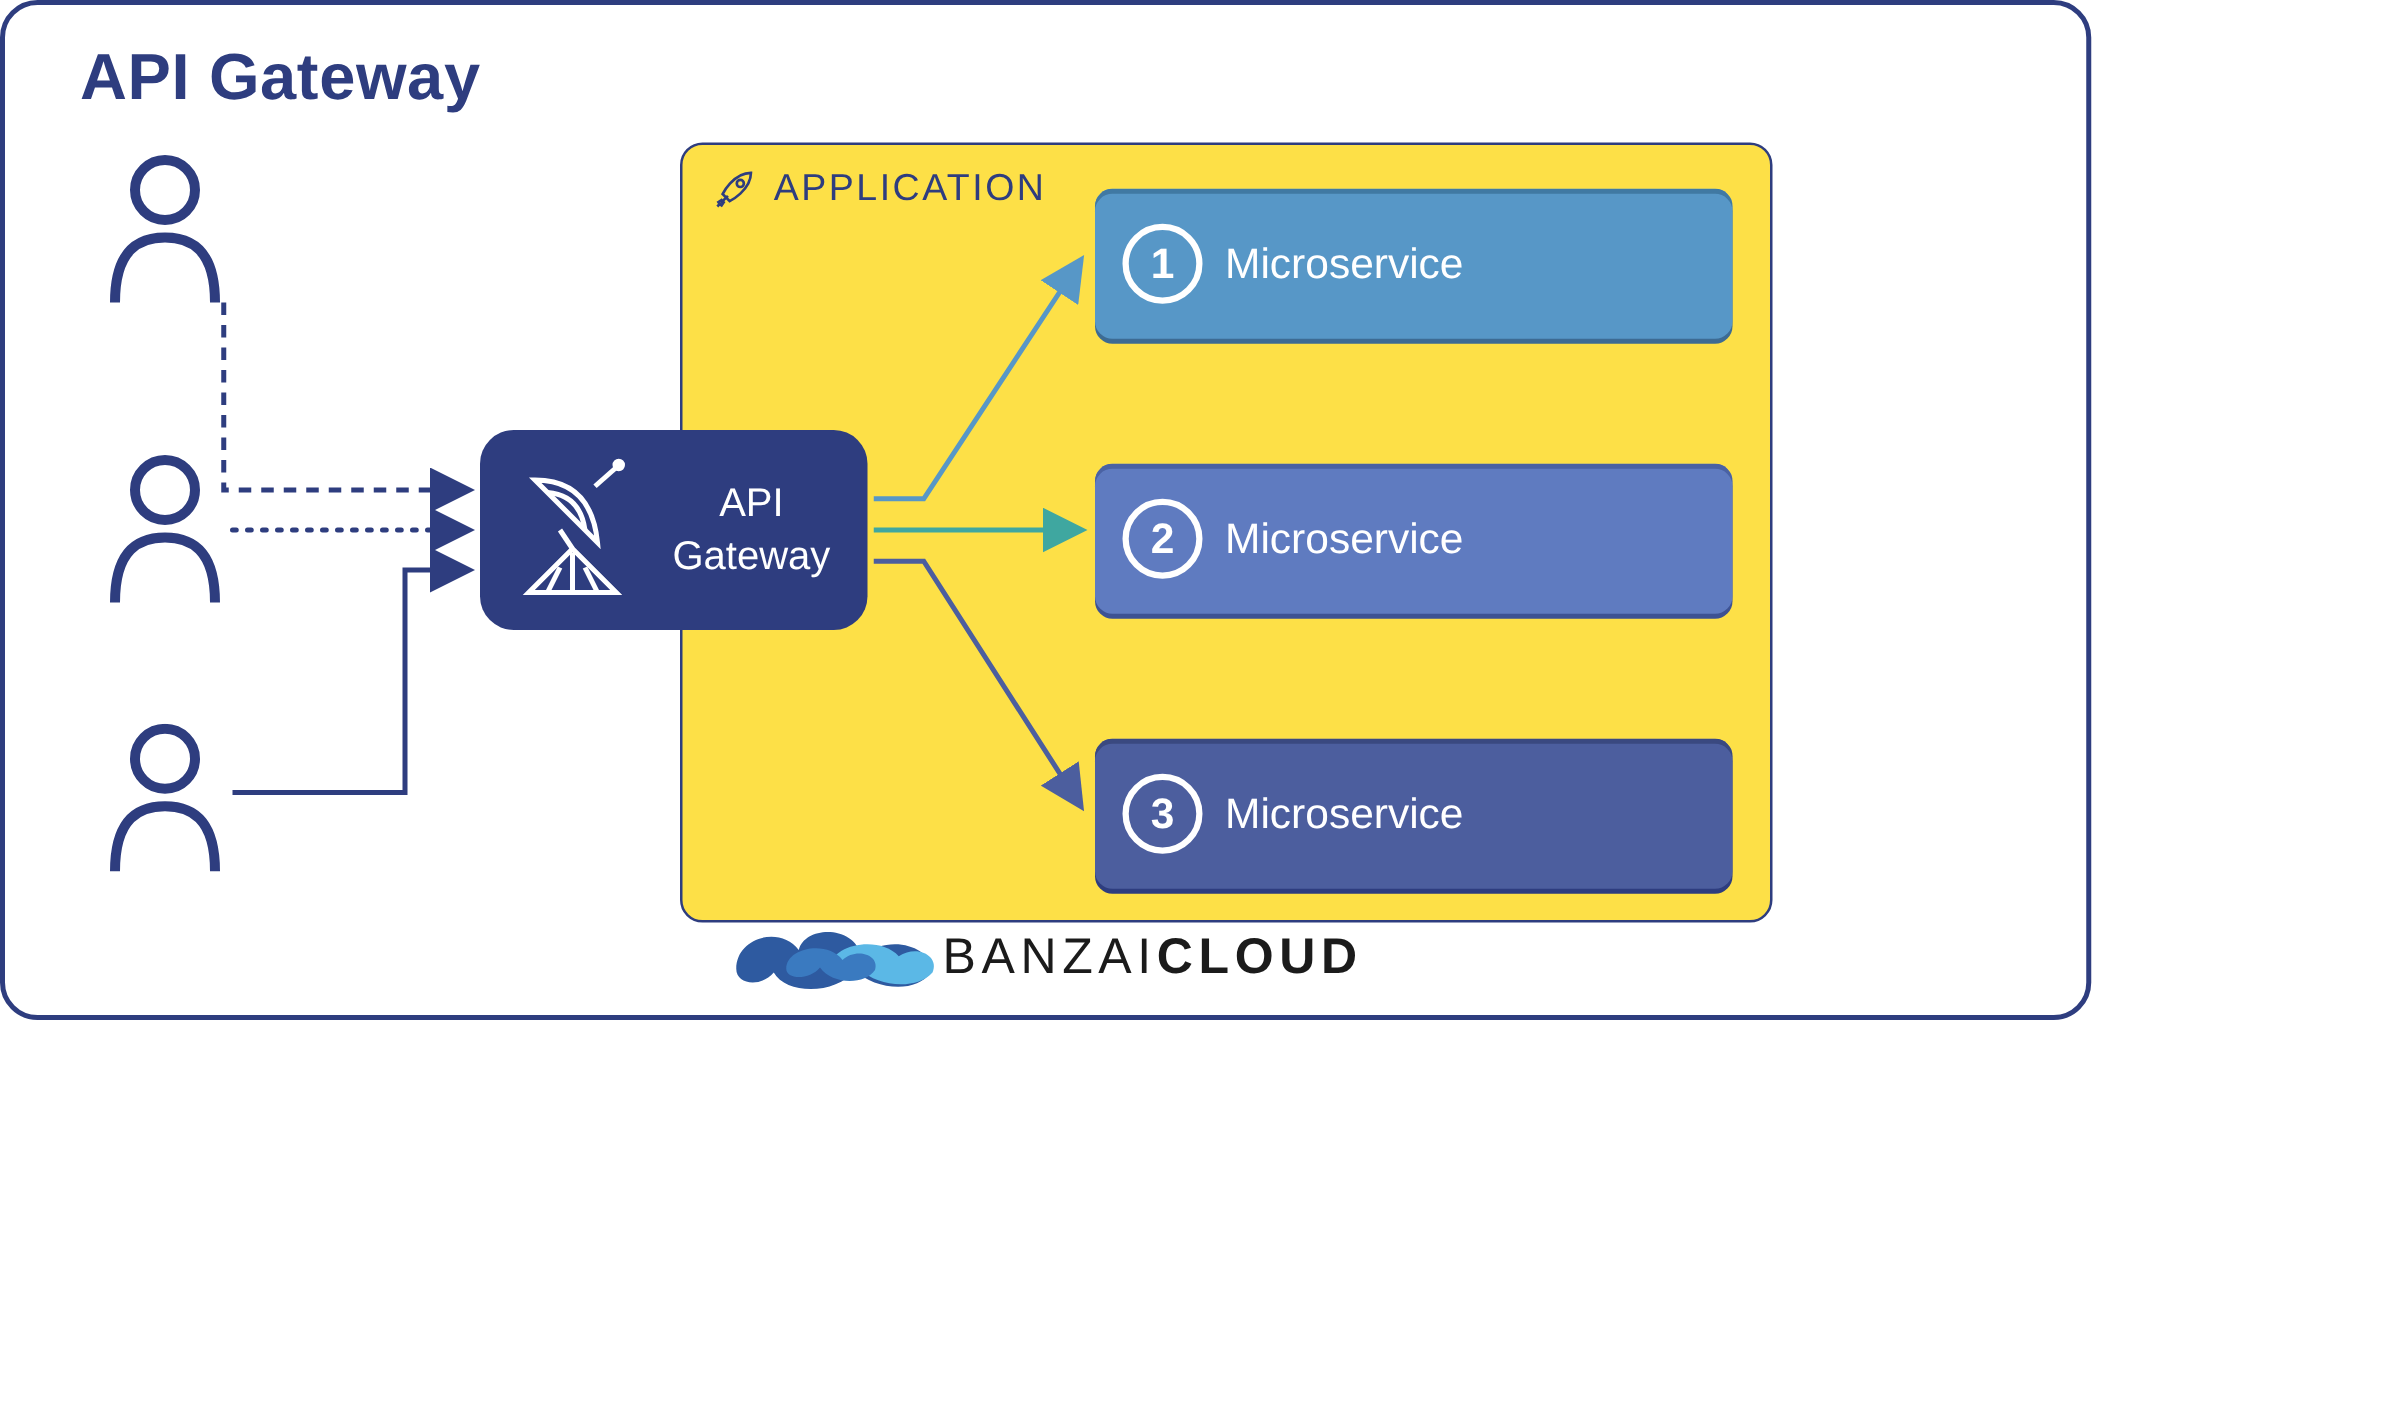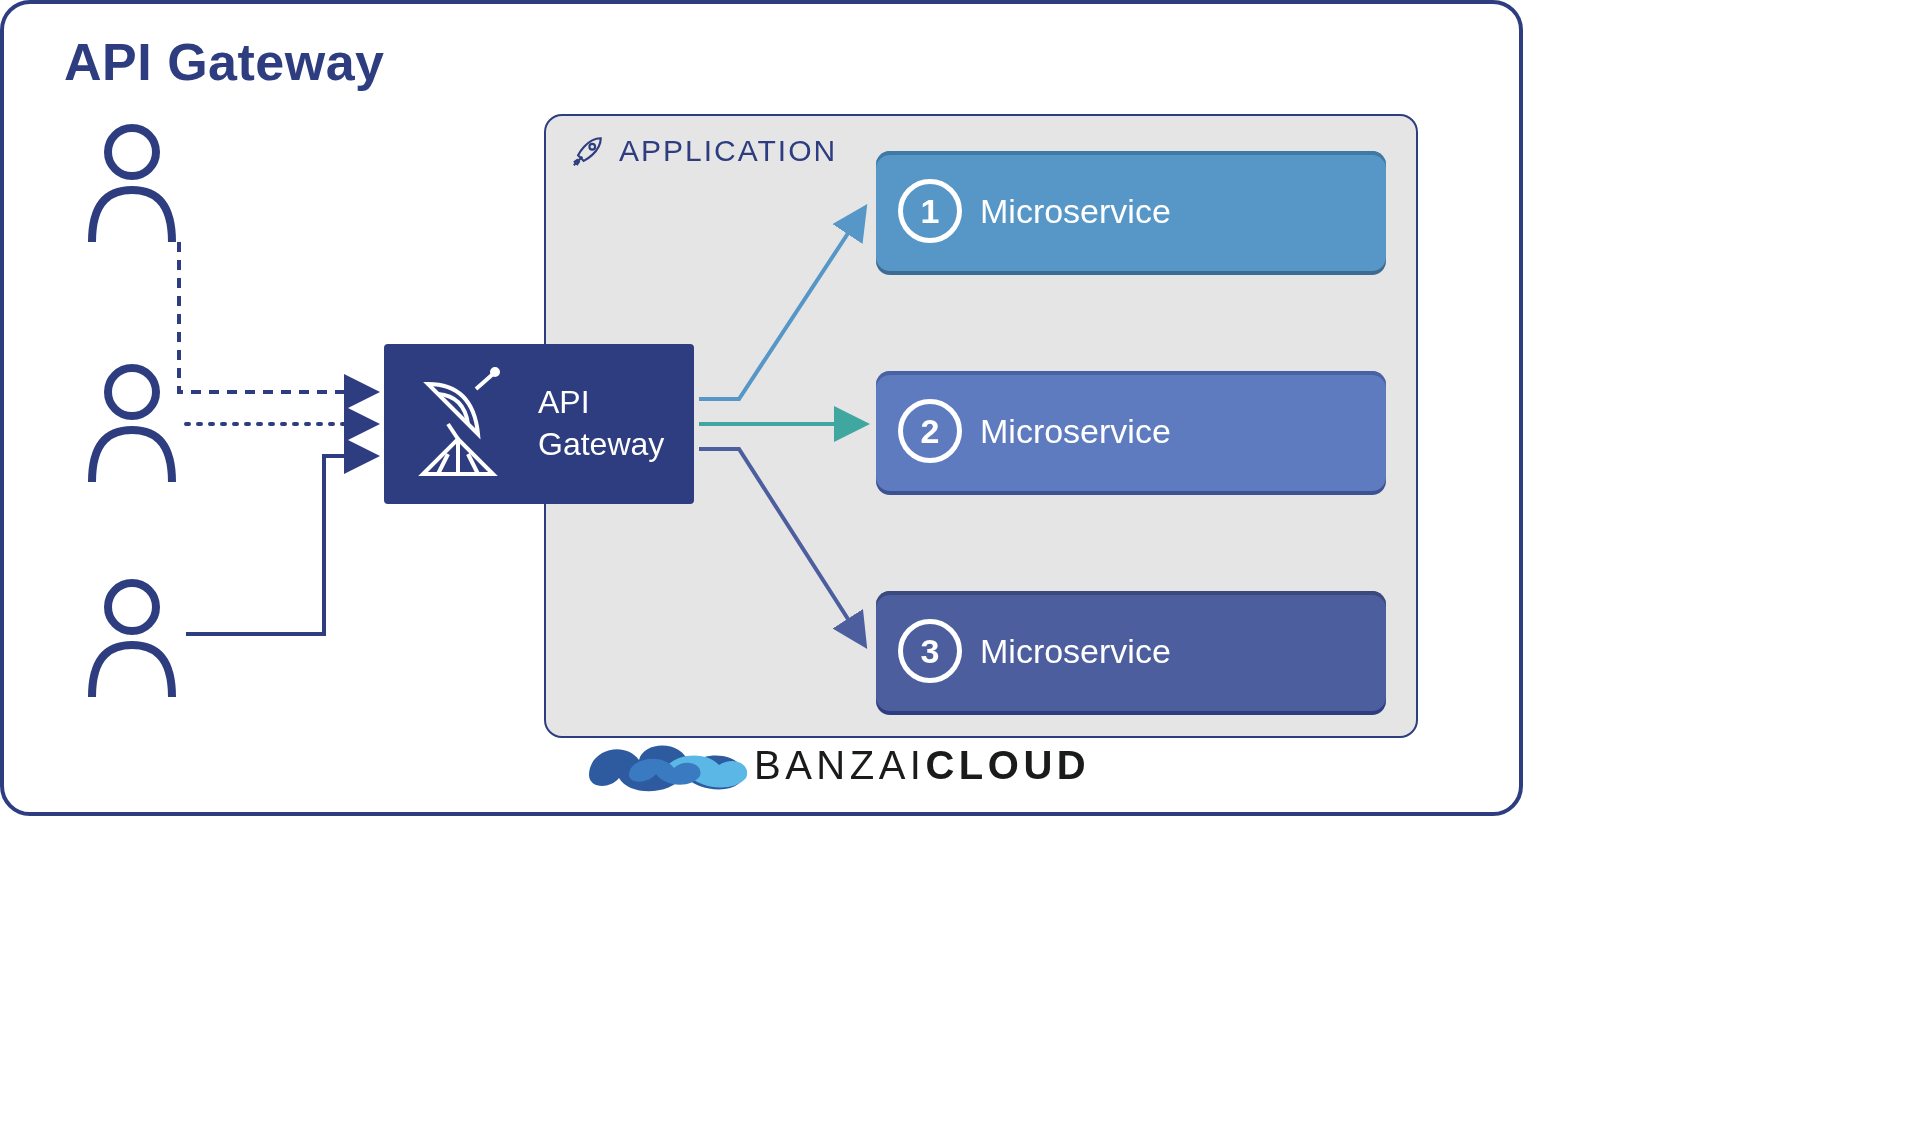--- a/index.html
+++ b/index.html
@@ -3,26 +3,27 @@
 <meta charset="utf-8">
 <style>
   body {
     margin: 0;
     padding: 0;
     font-family: "Segoe UI", Arial, sans-serif;
     background: white;
   }
   .canvas {
     position: relative;
-    width: 1523px;
+    width: 1673px;
     height: 816px;
     border: 4px solid #2e3d7f;
     border-radius: 30px;
     box-sizing: border-box;
     background: white;
+    text-align: center;
   }
   .title {
     position: absolute;
     left: 60px;
     top: 28px;
     font-size: 52px;
     font-weight: 700;
     color: #2e3d7f;
     letter-spacing: 0.5px;
   }
@@ -34,40 +35,40 @@
     fill: none;
   }
   
   .gateway-box {
     position: absolute;
     left: 380px;
     top: 340px;
     width: 310px;
     height: 160px;
     background: #2e3d7f;
-    border-radius: 4px;
+    border-radius: 27px;
     display: flex;
     align-items: center;
     color: white;
   }
   .gateway-text {
     font-size: 32px;
     line-height: 1.3;
     margin-left: 20px;
   }
   
   .app-panel {
     position: absolute;
     left: 540px;
     top: 110px;
     width: 870px;
     height: 620px;
     border: 2px solid #2e3d7f;
     border-radius: 18px;
-    background: #e5e5e5;
+    background: #fde047;
   }
   .app-header {
     position: absolute;
     left: 25px;
     top: 18px;
     font-size: 30px;
     letter-spacing: 2px;
     color: #2e3d7f;
     display: flex;
     align-items: center;

